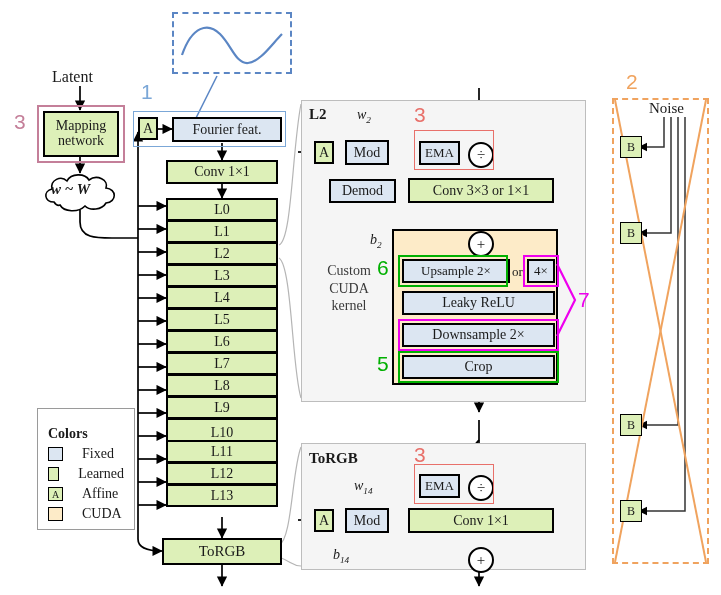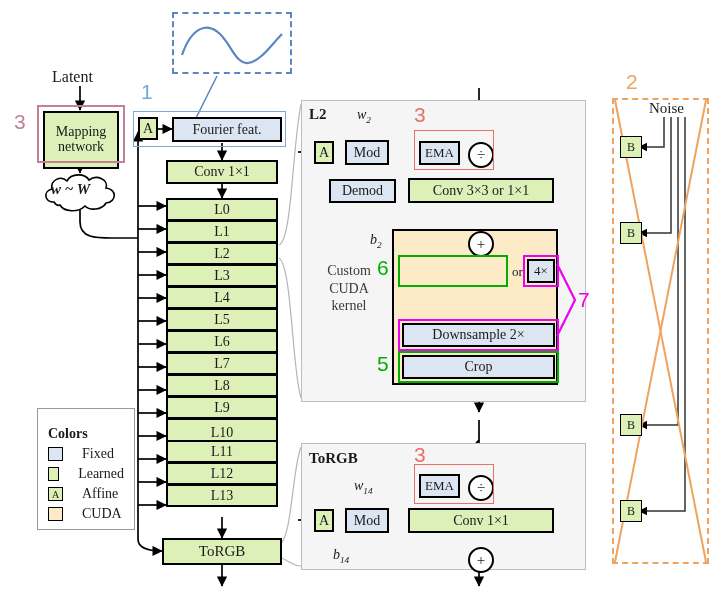--- a/index.html
+++ b/index.html
@@ -183,21 +183,21 @@
       <line x1="615" y1="100" x2="706" y2="562"></line>
       <line x1="706" y1="100" x2="615" y2="562"></line>
     </g>
   </svg>
 
   <div class="lbl" style="left:52px;top:68px;font-size:16px;">Latent</div>
 
   <div class="hl" style="left:37px;top:105px;width:88px;height:58px;border:2px solid #c47f99;"></div>
   <div class="ann" style="left:14px;top:110px;color:#c47f99;">3</div>
 
-  <div class="box learned" style="left:43px;top:111px;width:76px;height:58px;flex-direction:column;
+  <div class="box learned" style="left:43px;top:111px;width:76px;height:46px;flex-direction:column;
               line-height:1.05;font-size:14px;">
     <span>Mapping</span>
     <span>network</span>
   </div>
 
   <svg style="position:absolute;left:40px;top:172px;width:82px;height:42px;z-index:5;" viewBox="0 0 82 42">
     <path d="M14,30 C4,30 3,19 12,17 C10,8 21,3 27,9 C31,1 45,1 49,8
              C57,2 69,8 66,16 C77,17 77,30 66,31 C62,38 50,39 45,34
              C38,41 24,40 20,33 C18,34 16,33 14,30 Z" fill="#fff" stroke="#000" stroke-width="1.6"></path>
   </svg>
@@ -328,25 +328,31 @@
   <div class="lbl" style="left:313px;top:262px;font-size:14px;line-height:1.25;text-align:center;width:72px;color:#3a3a3a;">
     <div>Custom</div>
     <div>CUDA</div>
     <div>kernel</div>
   </div>
 
   <div class="circ" style="left:468px;top:231px;width:22px;height:22px;">
     <span>+</span>
   </div>
 
+  <div class="box fixed" style="left:402px;top:259px;width:108px;height:24px;font-size:13px;">
+    <span>Upsample 2×</span>
+  </div>
   <div class="lbl" style="left:512px;top:264px;font-size:13px;">or</div>
   <div class="box fixed" style="left:527px;top:259px;width:28px;height:24px;font-size:13px;">
     <span>4×</span>
   </div>
 
+  <div class="box fixed" style="left:402px;top:291px;width:153px;height:24px;font-size:14px;">
+    <span>Leaky ReLU</span>
+  </div>
   <div class="box fixed" style="left:402px;top:323px;width:153px;height:24px;font-size:14px;">
     <span>Downsample 2×</span>
   </div>
   <div class="box fixed" style="left:402px;top:355px;width:153px;height:24px;font-size:14px;">
     <span>Crop</span>
   </div>
 
   <div class="hl" style="left:398px;top:255px;width:110px;height:32px;border:2px solid #00b000;"></div>
   <div class="ann" style="left:377px;top:256px;color:#00b000;">6</div>
   <div class="hl" style="left:523px;top:255px;width:36px;height:32px;border:2px solid #ee00ee;"></div>

